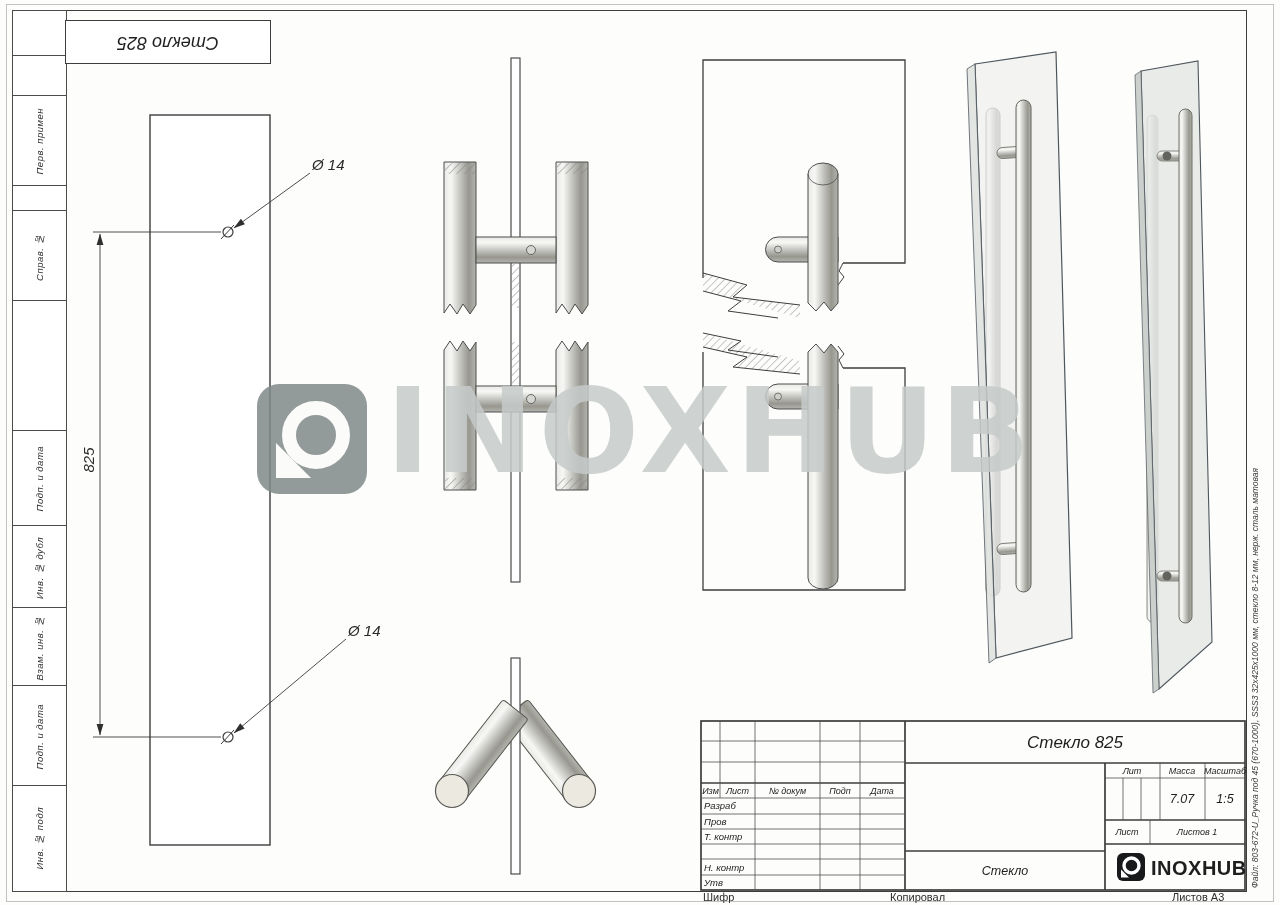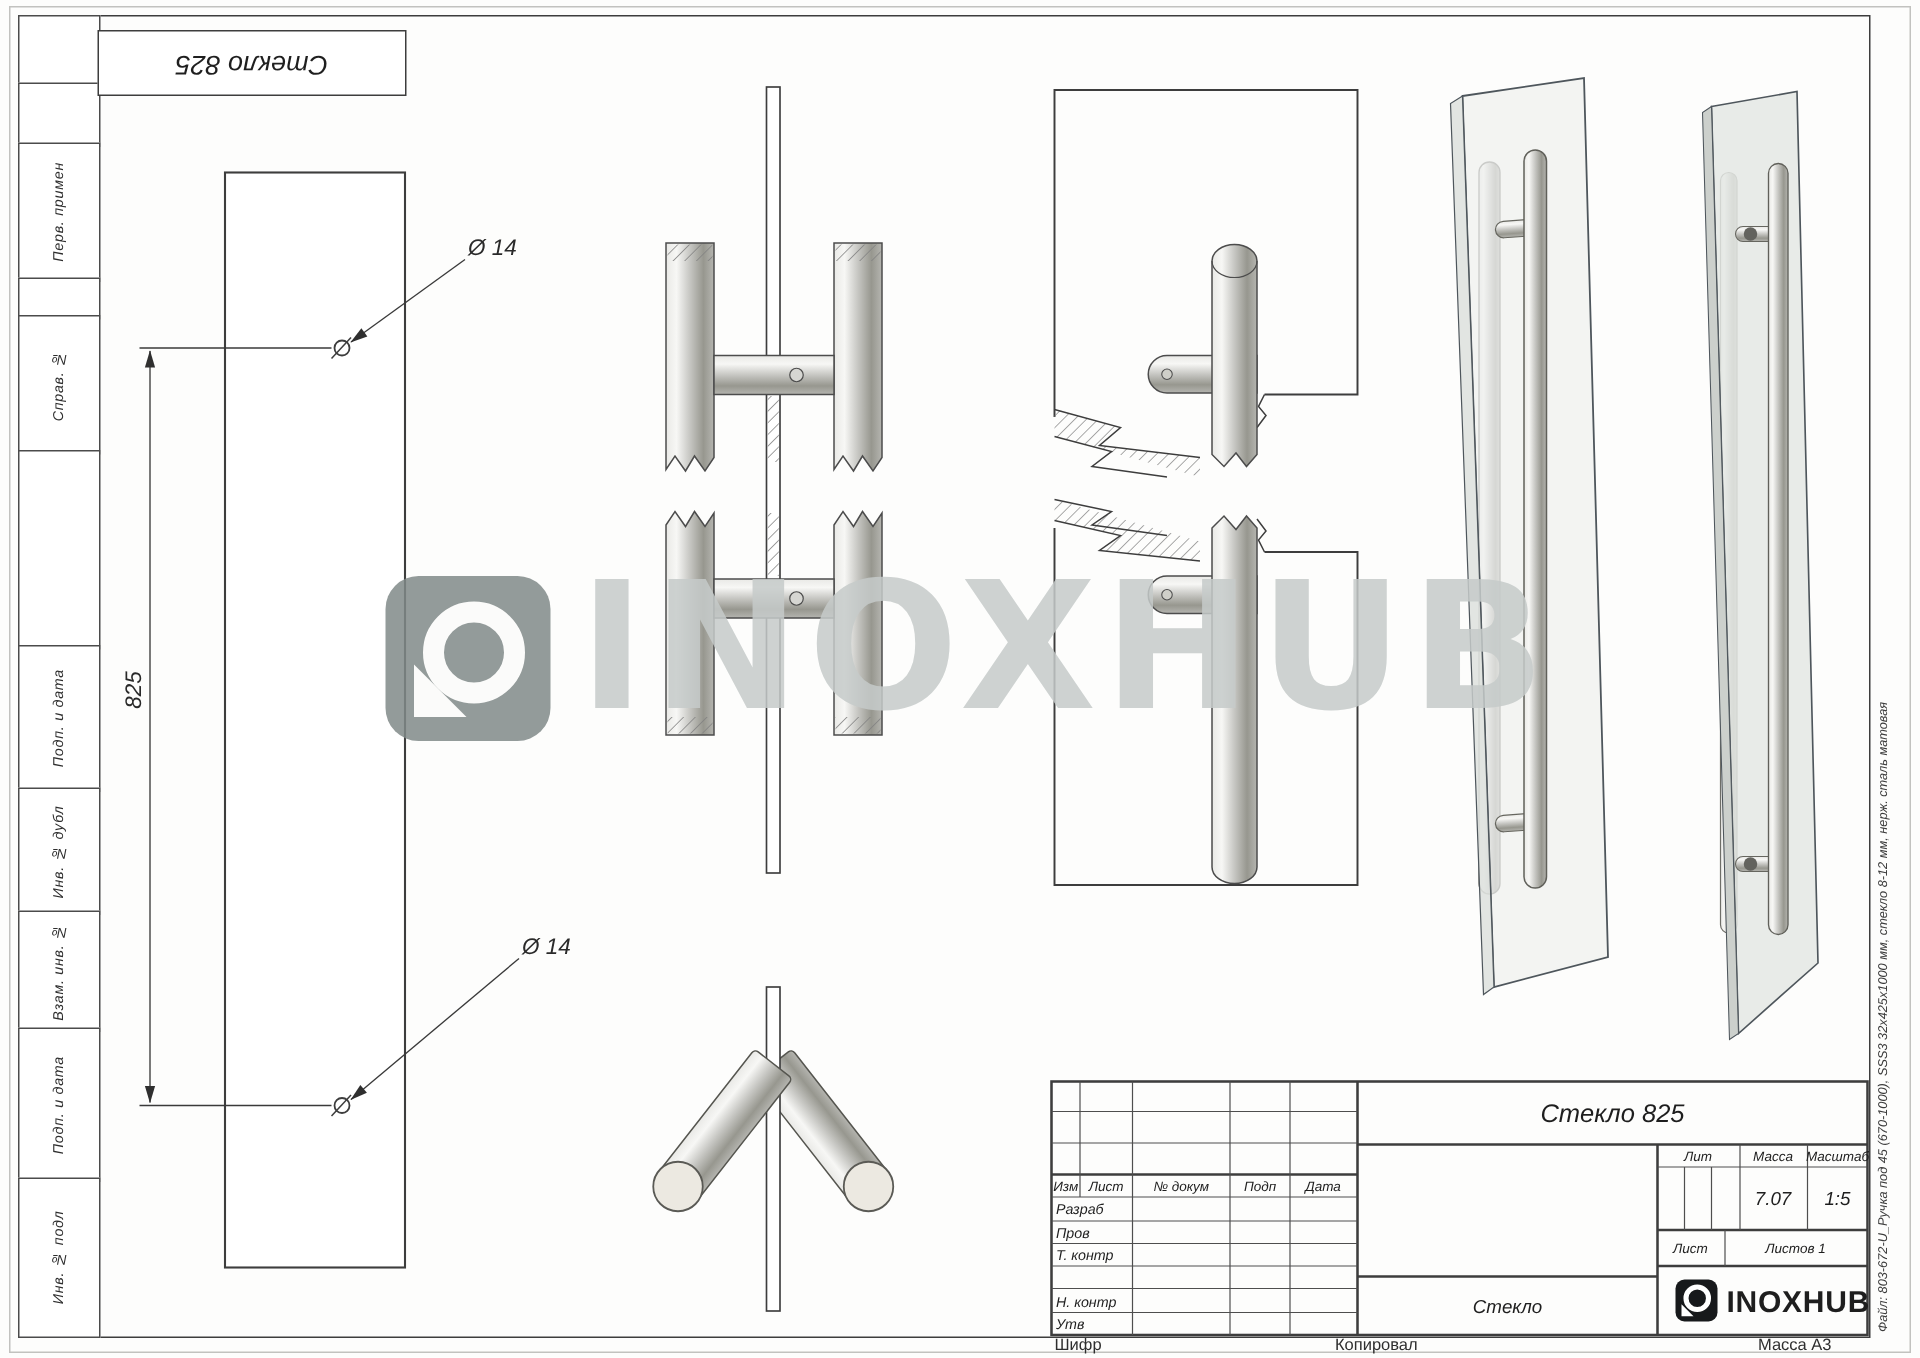--- a/index.html
+++ b/index.html
@@ -251,17 +251,17 @@
     <g>
       <rect x="417" y="133" width="28" height="28" rx="6" fill="#17191b"></rect>
       <circle cx="431.5" cy="145.5" r="7.5" fill="none" stroke="#ffffff" stroke-width="3.4"></circle>
       <path d="M421,157.5 v-8 l8,8 z" fill="#ffffff"></path>
       <text class="tb-logo-text" x="451" y="154.5">INOXHUB</text>
     </g>
   </svg>
 
   <div class="foot" style="left:703px;top:891px">Шифр</div>
   <div class="foot" style="left:890px;top:891px;width:140px;text-align:left">Копировал</div>
-  <div class="foot" style="left:1172px;top:891px">Масса А3</div>
+  <div class="foot" style="left:1172px;top:891px">Листов А3</div>
 
   <div class="edge-note">Файл: 803-672-U_Ручка под 45 (670-1000), SSS3 32х425х1000 мм, стекло 8-12 мм, нерж. сталь матовая</div>
 
 </div>
 
 </body></html>

